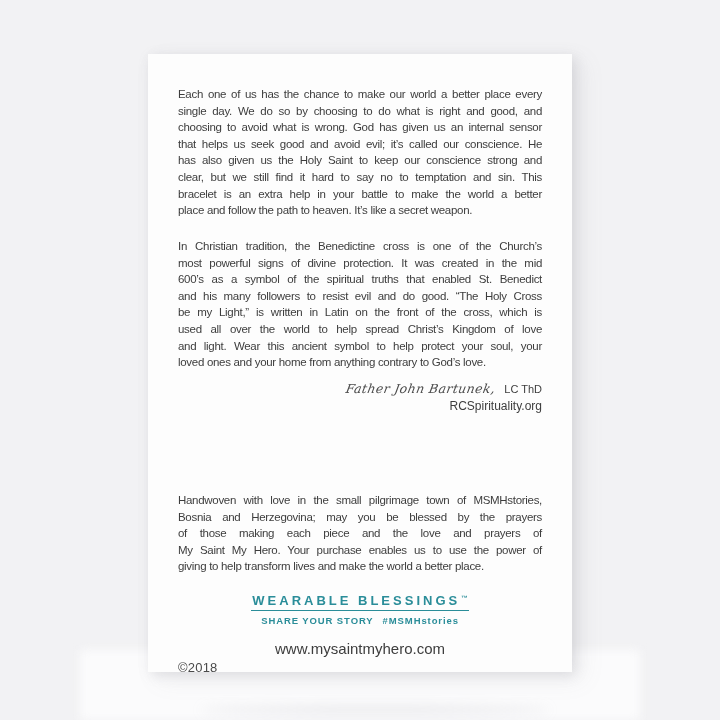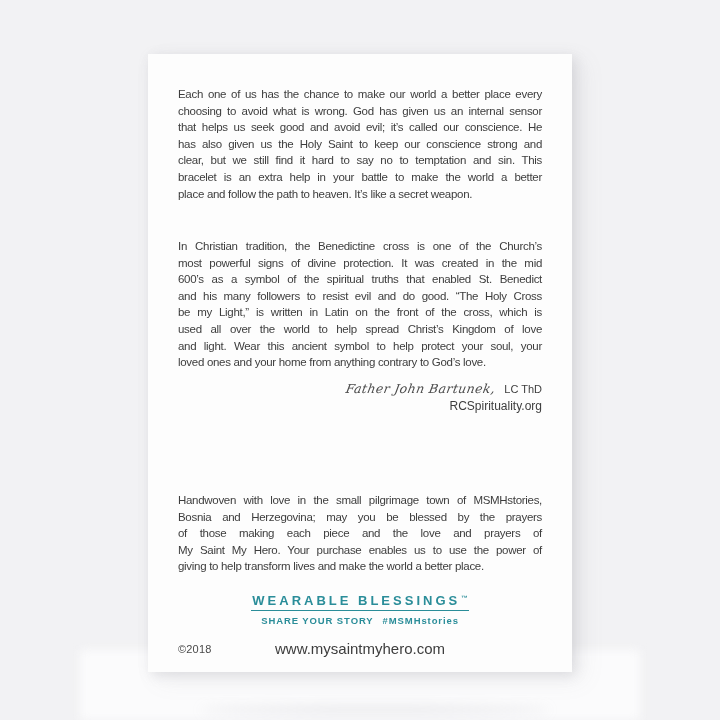--- a/index.html
+++ b/index.html
@@ -59,38 +59,39 @@
   .brand-rule{height:1px;width:218px;margin:2px auto 3px auto;}
   .brand-tagline{
     font-size:9.5px;font-weight:bold;letter-spacing:0.9px;line-height:13px;
     white-space:nowrap;
   }
   .brand-tagline .hashtag{margin-left:9px;}
   .footer{
     position:absolute;left:30px;top:586px;width:364px;height:16px;
   }
   .footer .copyright{
-    position:absolute;left:0;top:3px;font-size:11px;color:#4a4a4a;letter-spacing:0.2px;
+    position:absolute;left:0;top:20px;font-size:13px;color:#4a4a4a;letter-spacing:0.2px;
   }
   .footer .site{
     position:absolute;left:0;right:0;top:0;text-align:center;
     font-size:15px;color:#3d3d3d;
   }
 </style>
 </head>
 <body>
 
 <div class="scene">
   <div class="surface"></div>
   <div class="surface-shadow"></div>
 
   <div class="card">
 
     <div class="para para-intro">
         <div class="line">Each one of us has the chance to make our world a better place every</div>
+        <div class="line">single day. We do so by choosing to do what is right and good, and</div>
         <div class="line">choosing to avoid what is wrong. God has given us an internal sensor</div>
         <div class="line">that helps us seek good and avoid evil; it’s called our conscience. He</div>
         <div class="line">has also given us the Holy Saint to keep our conscience strong and</div>
         <div class="line">clear, but we still find it hard to say no to temptation and sin. This</div>
         <div class="line">bracelet is an extra help in your battle to make the world a better</div>
         <div class="line line-last">place and follow the path to heaven. It’s like a secret weapon.</div>
       </div>
 
     <div class="para para-benedictine">
         <div class="line">In Christian tradition, the Benedictine cross is one of the Church’s</div>

